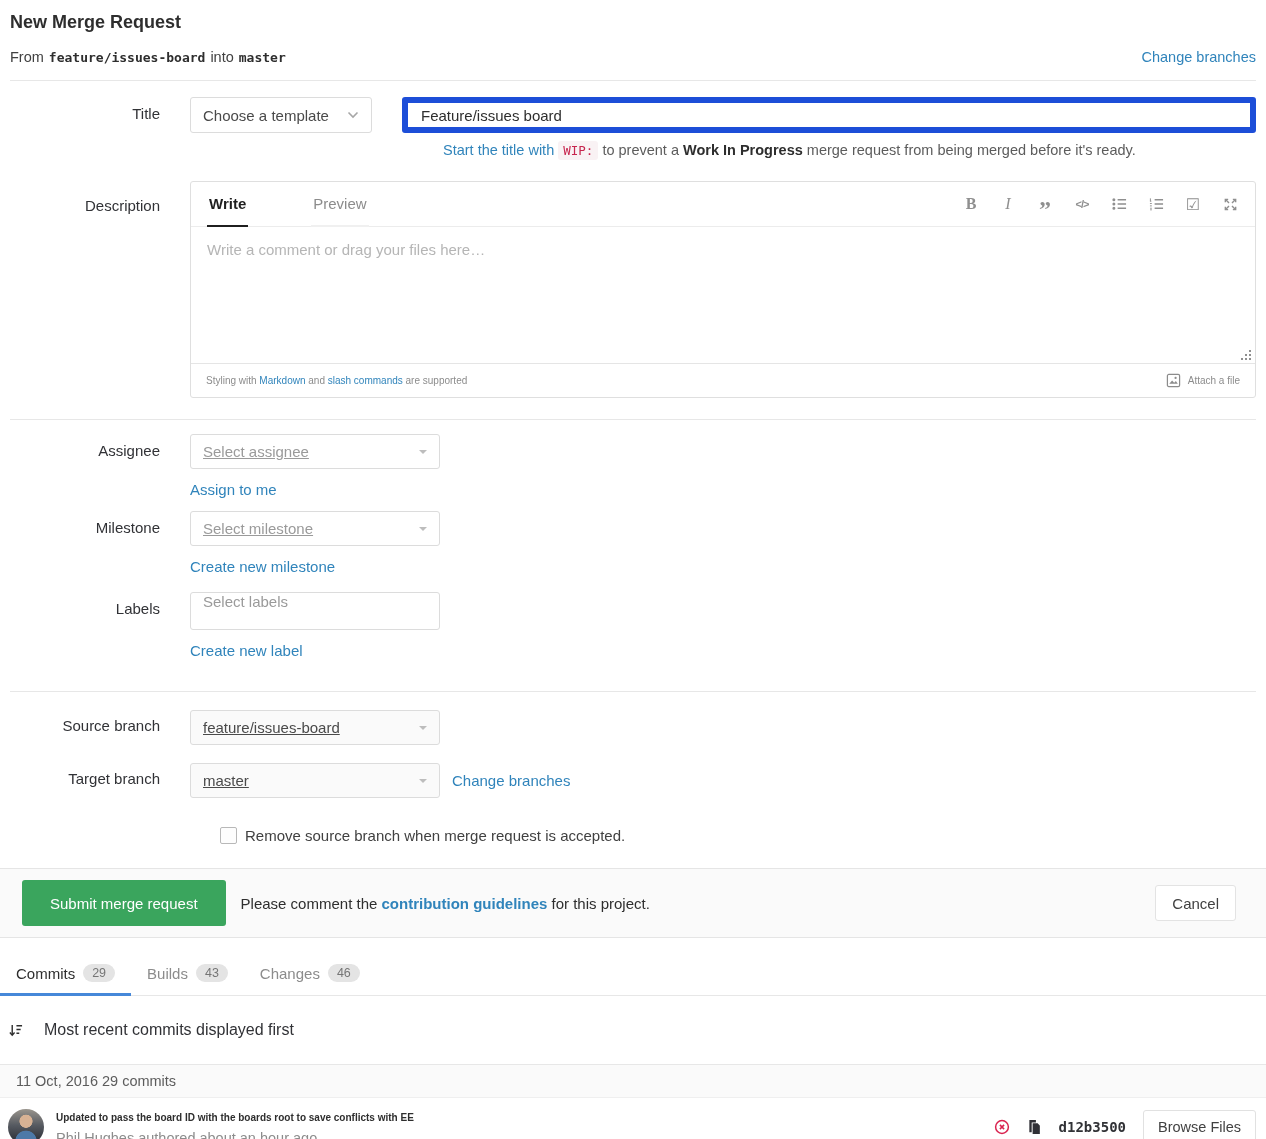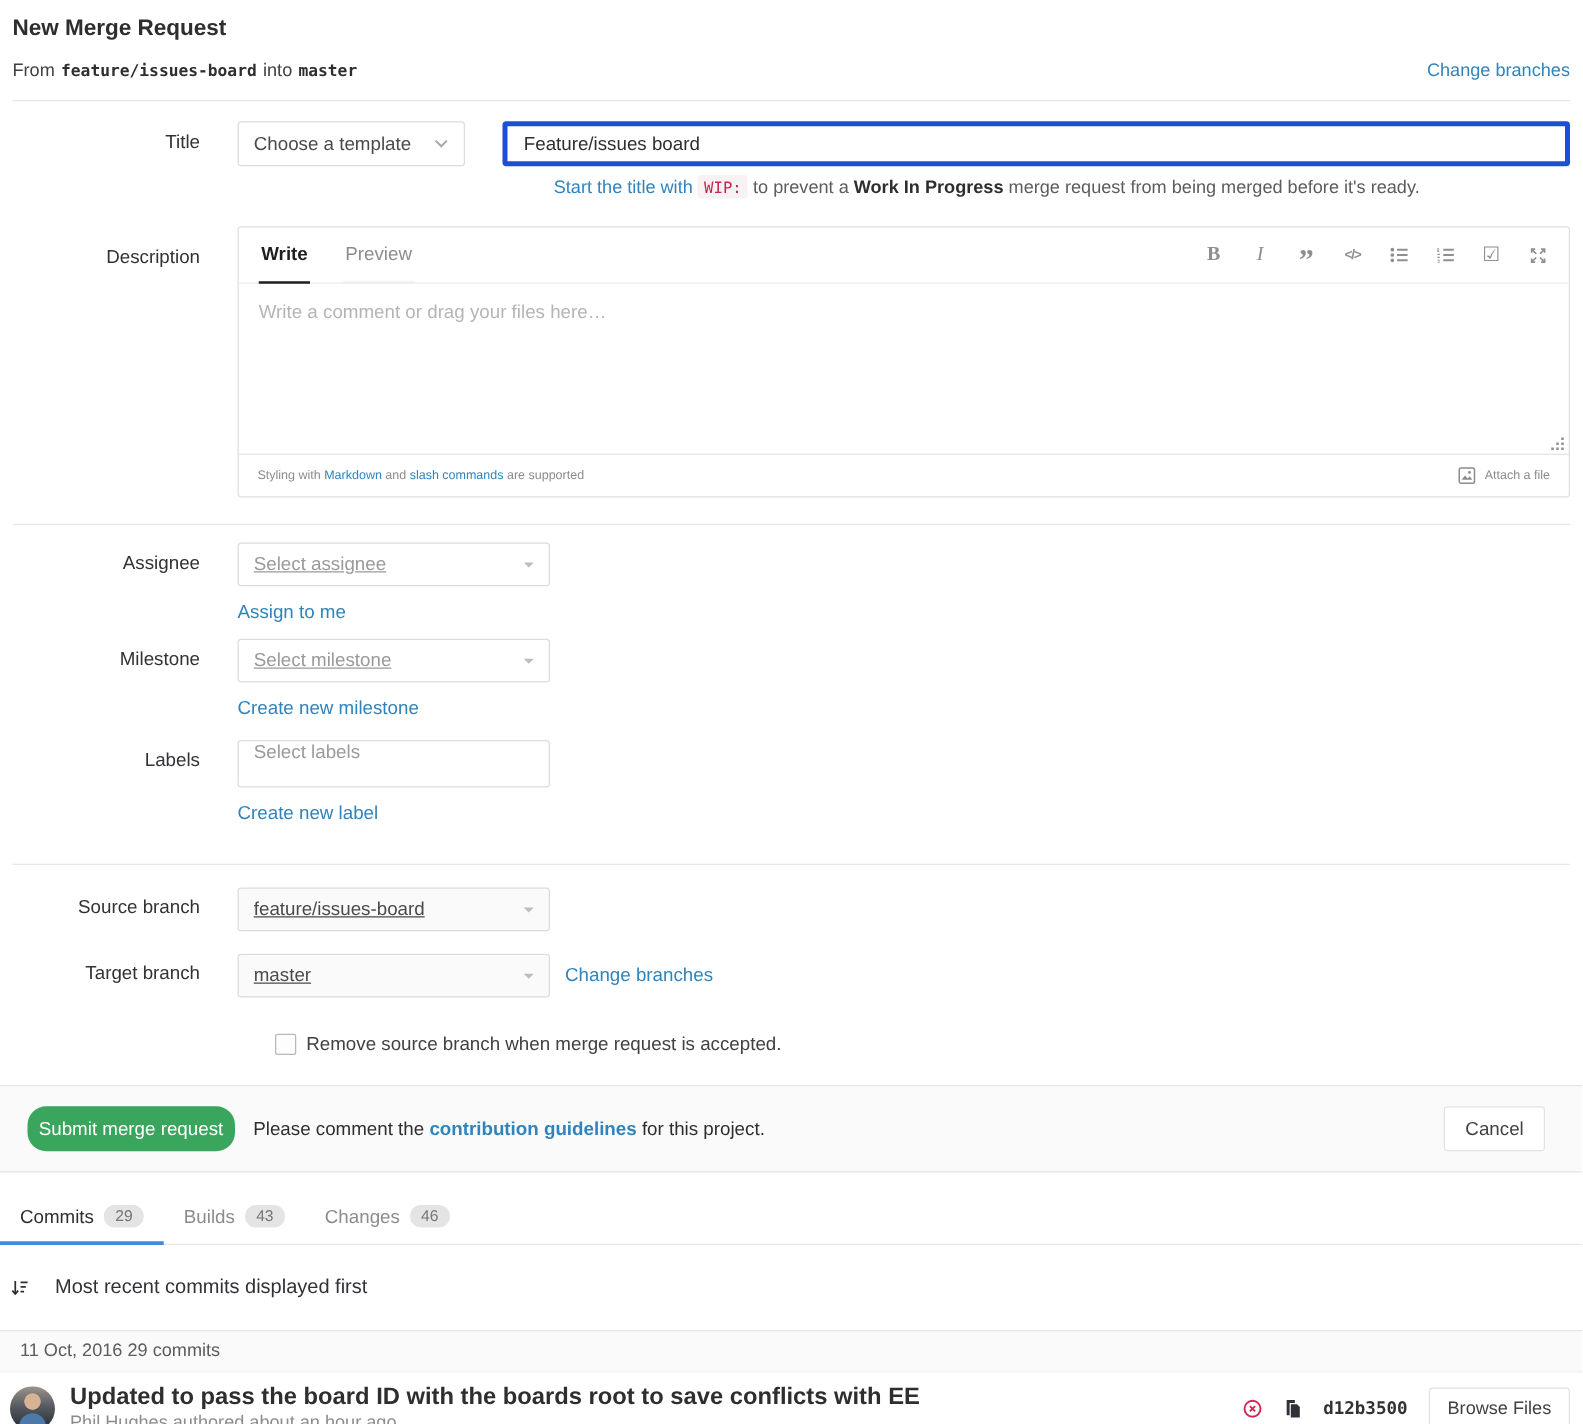--- a/index.html
+++ b/index.html
@@ -18,32 +18,32 @@
 
   
   .form-row { display:flex; padding:0 10px; }
   .col-label { flex:none; width:180px; text-align:right; padding-right:30px; padding-top:8px; color:#313236; }
   .controls { flex:1; min-width:0; }
 
   .title-row { margin-top:16px; }
   .title-controls { display:flex; }
   .template-dropdown { width:182px; height:36px; flex:none; border:1px solid #dcdcdc; border-radius:3px; background:#fff;
       display:flex; align-items:center; justify-content:space-between; padding:0 12px; color:#4a4a4a; cursor:pointer; margin-right:30px; }
-  .title-input { flex:1; height:36px; border:4px solid #1d4ed8; border-radius:3px; padding:0 13px; font:inherit; color:#2e2e2e; outline:none; }
+  .title-input { flex:1; height:36px; border:6px solid #1d4ed8; border-radius:3px; padding:0 13px; font:inherit; color:#2e2e2e; outline:none; }
 
   .hint-row { padding-left:443px; margin-top:9px; font-size:14.5px; color:#5c5c5c; }
   .hint-row code { background:#f9f2f4; color:#c7254e; font-family:"DejaVu Sans Mono","Liberation Mono",monospace;
       font-size:12.5px; padding:2px 5px; border-radius:3px; }
   .hint-row b { color:#2e2e2e; }
 
   .description-row { margin-top:23px; }
   .description-row .col-label { padding-top:16px; }
   .description-box { flex:1; border:1px solid #dfdfdf; border-radius:3px; background:#fff; }
   .desc-header { display:flex; align-items:stretch; height:45px; padding:0 16px; border-bottom:1px solid #ececec; }
-  .desc-tabs { display:flex; }
+  .desc-tabs { display:flex;gap:37px; }
   .desc-tab { display:flex; align-items:center; padding:0 2px; margin-right:26px; color:#8c8c8c; font-size:15px;
       border-bottom:2px solid #f0f0f0; margin-bottom:-1px; cursor:pointer; }
   .desc-tab.active { color:#1f1f1f; font-weight:700; border-bottom-color:#1f1f1f; }
   .desc-toolbar { margin-left:auto; display:flex; align-items:center; gap:19px; color:#8f8f8f; }
   .tb-icon { display:flex; align-items:center; justify-content:center; width:18px; height:20px; cursor:pointer; }
   .tb-b { font-family:"Liberation Serif",serif; font-weight:700; font-size:16px; }
   .tb-i { font-family:"Liberation Serif",serif; font-style:italic; font-size:16px; }
   .tb-q { font-family:"Liberation Serif",serif; font-weight:700; font-size:24px; line-height:10px; padding-top:10px; }
   .tb-code { font-size:11px; font-weight:700; letter-spacing:-1px; }
   .tb-task { font-size:16px; }
@@ -71,21 +71,21 @@
   .branch-row .col-label { padding-top:7px; }
   .target-wrap { display:flex; align-items:center; }
   .change-link-inline { margin-left:12px; }
 
   .checkbox-row { margin-top:29px; padding-left:220px; display:flex; align-items:center; }
   .checkbox { width:17px; height:17px; border:1px solid #b8b8b8; border-radius:2px; background:#fdfdfd; margin-right:8px; cursor:pointer; flex:none; }
   .checkbox-label { color:#414141; font-size:15px; }
 
   .submit-bar { margin-top:24px; background:#fafafa; border-top:1px solid #e5e5e5; border-bottom:1px solid #e5e5e5;
       height:70px; display:flex; align-items:center; padding:0 30px 0 22px; }
-  .btn-green { background:#3aa55d; color:#fff; border:none; border-radius:15px; height:36px; padding:0 9px;
+  .btn-green { background:#3aa55d; color:#fff; border:none; border-radius:3px; height:46px; padding:0 28px;
       font:inherit; font-size:15px; cursor:pointer; }
   .submit-note { margin-left:15px; color:#2e2e2e; }
   .submit-note a { font-weight:700; }
   .btn-cancel { margin-left:auto; background:#fff; border:1px solid #e3e3e3; border-radius:3px; height:36px;
       padding:0 16px; font:inherit; font-size:15px; color:#414141; cursor:pointer; }
 
   .main-tabs { margin-top:12px; display:flex; border-bottom:1px solid #e7e7e7; }
   .main-tab { display:flex; align-items:center; gap:8px; padding:14px 16px 11px; color:#8c8c8c; font-size:15px;
       border-bottom:3px solid transparent; margin-bottom:-1px; cursor:pointer; }
   .main-tab.active { color:#2e2e2e; border-bottom-color:#4688d9; }
@@ -95,21 +95,21 @@
   .sort-note svg { color:#2e2e2e; }
 
   .date-bar { margin-top:25px; background:#fafafa; border-top:1px solid #e7e7e7; padding:8px 16px; color:#5c5c5c; font-size:14.5px; }
 
   .commit-row { display:flex; align-items:center; padding:10px 10px 11px 8px; border-top:1px solid #efefef; border-bottom:1px solid #e7e7e7; }
   .avatar { width:36px; height:36px; border-radius:50%; flex:none; margin-right:12px;
       background: radial-gradient(circle at 50% 34%, #d8b294 0 21%, rgba(0,0,0,0) 23%),
                   radial-gradient(circle at 50% 90%, #4d79a8 0 28%, rgba(0,0,0,0) 30%),
                   linear-gradient(180deg,#9a958d 0%, #565a61 45%, #23262e 100%); }
   .commit-info { min-width:0; }
-  .commit-title { font-weight:700; font-size:19px; color:#2e2e2e; line-height:20px; }
+  .commit-title { font-weight:700; font-size:10px; color:#2e2e2e; line-height:20px; }
   .commit-meta { color:#8c8c8c; font-size:14.5px; margin-top:2px; }
   .commit-right { margin-left:auto; display:flex; align-items:center; gap:17px; }
   .status-failed { color:#d9234f; display:flex; cursor:pointer; }
   .copy-btn { color:#303036; display:flex; cursor:pointer; }
   .sha { font-family:"DejaVu Sans Mono","Liberation Mono",monospace; font-weight:700; font-size:14px; color:#313236; }
   .btn-browse { background:#fff; border:1px solid #e1e1e1; border-radius:3px; padding:8px 14px; font:inherit;
       font-size:14.5px; color:#414141; cursor:pointer; }
 </style>
 </head>
 <body>

